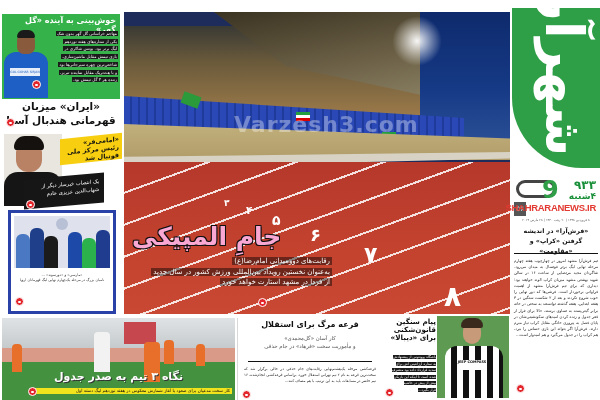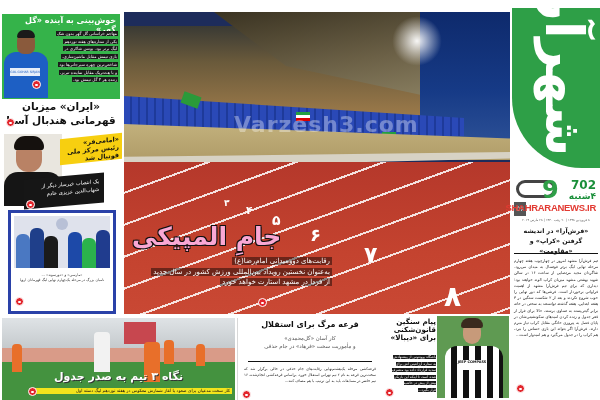--- a/index.html
+++ b/index.html
@@ -194,21 +194,21 @@
 </div>
 
 <div class="abs masthead">
   <div class="logo-circle"></div>
   <div class="logo-text">شهرآرا</div>
 </div>
 
 <div class="abs issue-box">
   <div class="issue-ring"></div>
   <div class="issue-nine">9</div>
-  <div class="issue-num">702</div>
+  <div class="issue-num">۹۳۳</div>
   <div class="issue-day">۴شنبه</div>
   <div class="date-badge">07</div>
   <div class="site">SHAHRARANEWS.IR</div>
   <div class="date-line">۸ فروردین ۱۳۹۸ | ۲۰ رجب ۱۴۴۰ | ۲۸ مارس ۲۰۱۹</div>
 </div>
 
 <div class="abs right-head">«فرش‌آرا» در اندیشه گرفتن «کراپ» و «مقاومت»</div>
 <div class="abs chev" style="left:514px; top:248px;"></div>
 <div class="abs right-body">تیم فرش‌آرا مشهد امروز در چهارچوب هفته چهارم مرحله نهایی لیگ برتر فوتسال به میدان می‌رود. شاگردان مجید مرتضایی از ساعت ۱۶ در سالن شهید بهشتی مشهد میزبان کراپ الوند خواهند بود؛ دیداری که برای تیم فرش‌آرا مشهد از اهمیت فراوانی برخوردار است. فرشی‌ها که دور نهایی را خوب شروع نکردند و بعد از ۲ شکست سنگین در ۳ هفته ابتدایی، هفته گذشته توانستند به سختی در خانه برابر گیتی‌پسند به تساوی برسند، حالا برای فرار از قعر جدول و زنده کردن امیدهای سکونشینی‌شان در پایان فصل به پیروزی خانگی مقابل کراپ نیاز مبرم دارند. فرش‌آرا اگر بتواند این بازی حساس را ببرد، هم کراپ را در جدول می‌گیرد و هم امیدوار است...</div>
 <div class="red-dot" style="left:516px; top:384px;"></div>

